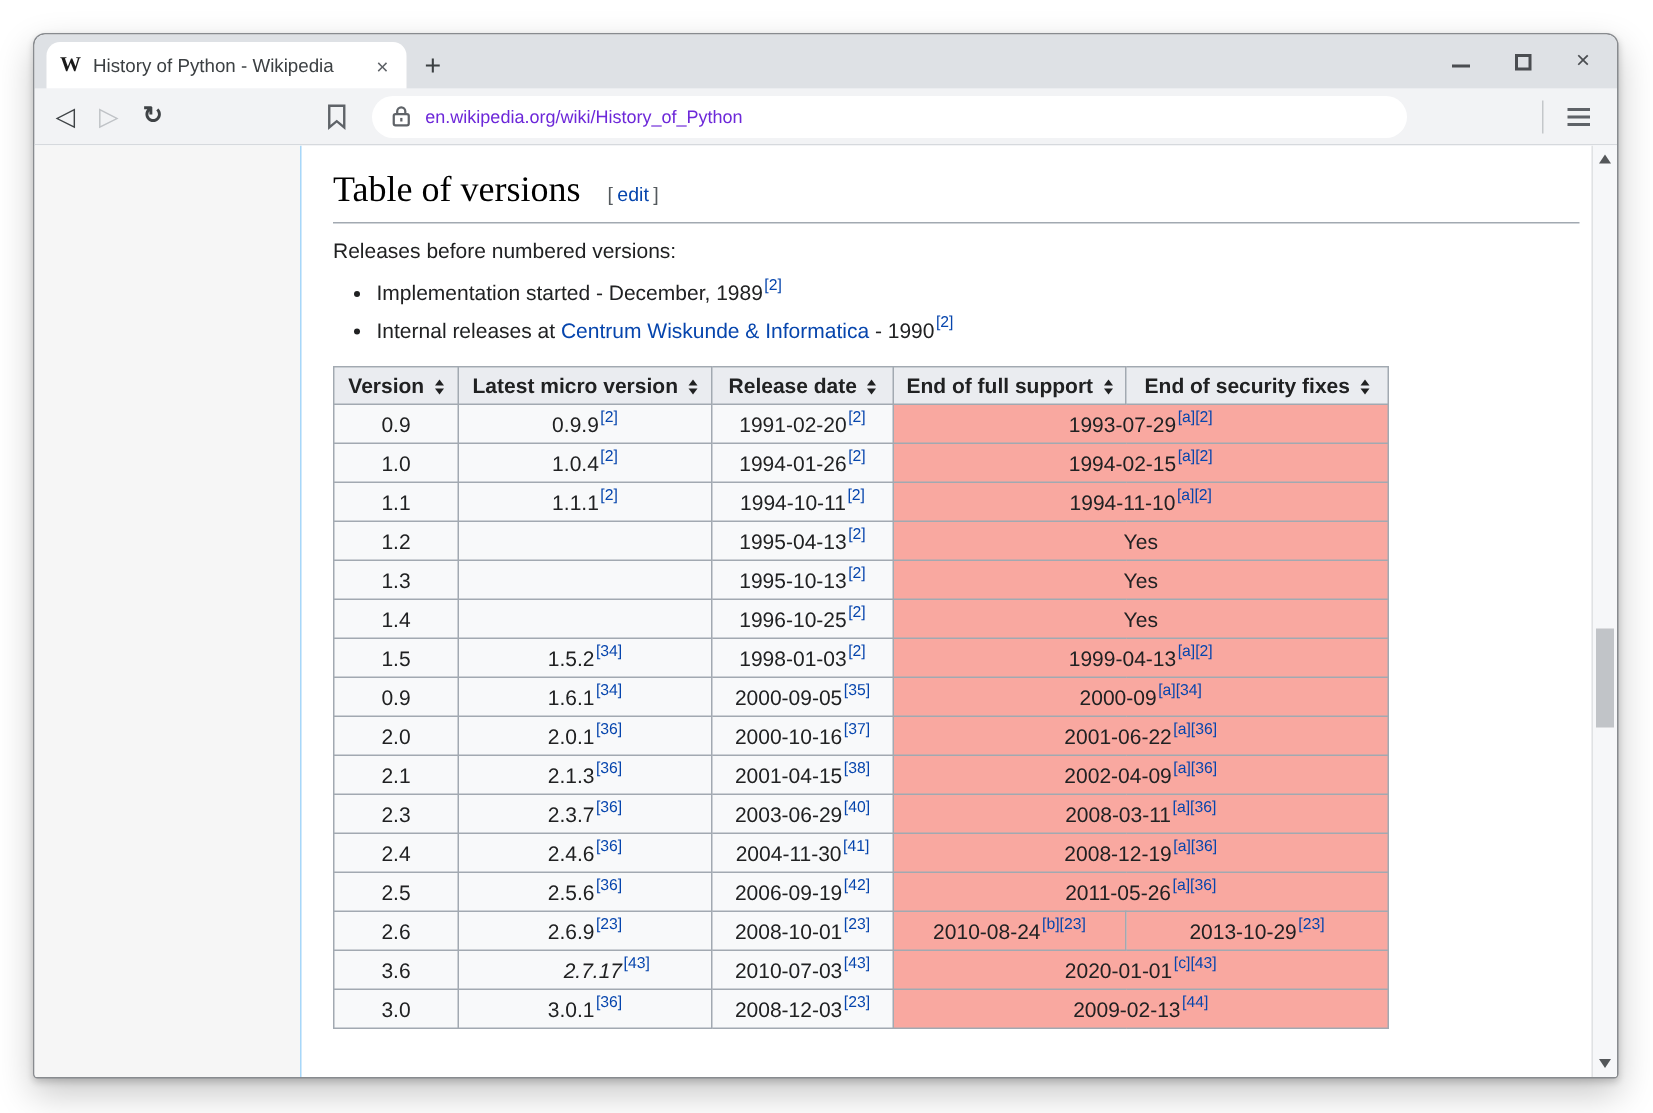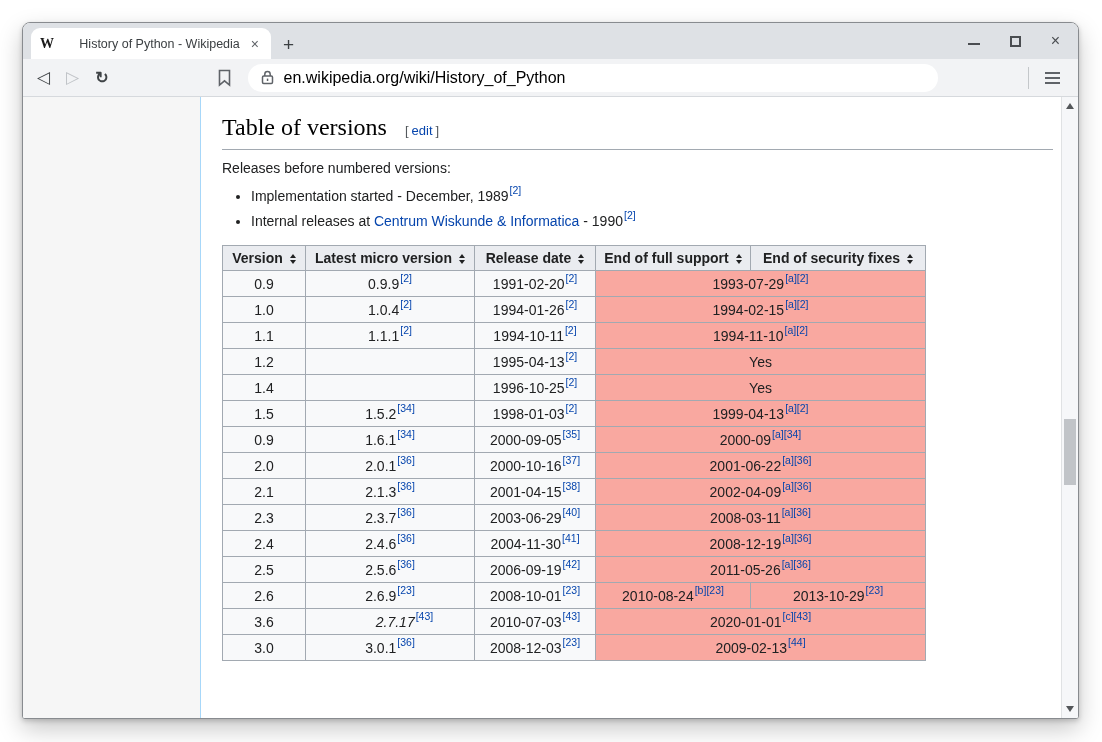--- a/index.html
+++ b/index.html
@@ -17,41 +17,41 @@
   }
   .tabstrip {
     height:36px; background:#dee1e5; flex:0 0 auto;
     display:flex; align-items:flex-end; padding-left:8px; position:relative;
   }
   .tab {
     width:240px; height:31px; background:#ffffff; border-radius:9px 9px 0 0;
     display:flex; align-items:center; padding:0 9px; gap:8px;
   }
   .favicon { font-family:"Liberation Serif", serif; font-size:14px; font-weight:bold; color:#1a1a1a; line-height:1; }
-  .tab-title { flex:1; font-size:12.5px; color:#3c4043; white-space:nowrap; overflow:hidden;text-align:right; }
+  .tab-title { flex:1; font-size:12.5px; color:#3c4043; white-space:nowrap; overflow:hidden; }
   .tab-close { font-size:14px; color:#5f6368; line-height:1; cursor:default; padding:2px 3px; }
   .newtab { font-size:19px; color:#3c4043; margin:0 0 5px 12px; line-height:1; }
   .win-controls { position:absolute; right:18px; top:0; height:36px; display:flex; align-items:center; gap:30px; }
   .win-min { width:12px; height:2px; background:#4a4d51; margin-top:6px; }
   .win-max { width:11px; height:11px; border:2px solid #4a4d51; }
   .win-close { font-size:16px; color:#4a4d51; line-height:1; }
   
   .toolbar {
     height:38px; background:#f2f3f5; border-bottom:1px solid #d6d9dd; flex:0 0 auto;
     display:flex; align-items:center; padding:0 14px; gap:16px;
   }
   .nav-ico { font-size:17px; color:#3f4346; line-height:1; }
   .nav-ico.disabled { color:#bfc2c6; }
   .reload { font-size:16px; font-weight:bold; }
   .spacer1 { width:76px; }
   .urlbar {
     flex:1; height:28px; background:#ffffff; border-radius:14px;
     display:flex; align-items:center; padding:0 13px; gap:10px; max-width:690px;
   }
-  .url-text { font-size:16px; color:#000000; white-space:nowrap; }
+  .url-text { font-size:12px; color:#6d28d9; white-space:nowrap; }
   .right-group { margin-left:auto; display:flex; align-items:center; gap:16px; padding-right:4px; }
   .vsep { width:1px; height:22px; background:#c4c7ca; }
   .hamburger { display:flex; flex-direction:column; gap:3px; }
   .hamburger i { width:15px; height:2px; background:#5f6368; }
   
   .body-area { flex:1; display:flex; background:#ffffff; overflow:hidden; position:relative; }
   .sidebar { width:178px; flex:0 0 auto; background:#f6f6f6; border-right:1px solid #a7d7f9; }
   .content { flex:1; overflow:hidden; padding:0 8px 16px 21px; }
   .scrollbar {
     width:17px; flex:0 0 auto; background:#f6f7f9; border-left:1px solid #e0e2e4;
@@ -211,20 +211,26 @@
               <td><span>1994-10-11</span><sup class="ref">[2]</sup></td>
               <td class="eol" colspan="2"><span>1994-11-10</span><sup class="ref">[a][2]</sup></td>
             </tr>
             <tr>
               <td><span>1.2</span></td>
               <td><span></span></td>
               <td><span>1995-04-13</span><sup class="ref">[2]</sup></td>
               <td class="eol" colspan="2"><span>Yes</span></td>
             </tr>
             <tr>
+              <td><span>1.3</span></td>
+              <td><span></span></td>
+              <td><span>1995-10-13</span><sup class="ref">[2]</sup></td>
+              <td class="eol" colspan="2"><span>Yes</span></td>
+            </tr>
+            <tr>
               <td><span>1.4</span></td>
               <td><span></span></td>
               <td><span>1996-10-25</span><sup class="ref">[2]</sup></td>
               <td class="eol" colspan="2"><span>Yes</span></td>
             </tr>
             <tr>
               <td><span>1.5</span></td>
               <td><span>1.5.2</span><sup class="ref">[34]</sup></td>
               <td><span>1998-01-03</span><sup class="ref">[2]</sup></td>
               <td class="eol" colspan="2"><span>1999-04-13</span><sup class="ref">[a][2]</sup></td>

